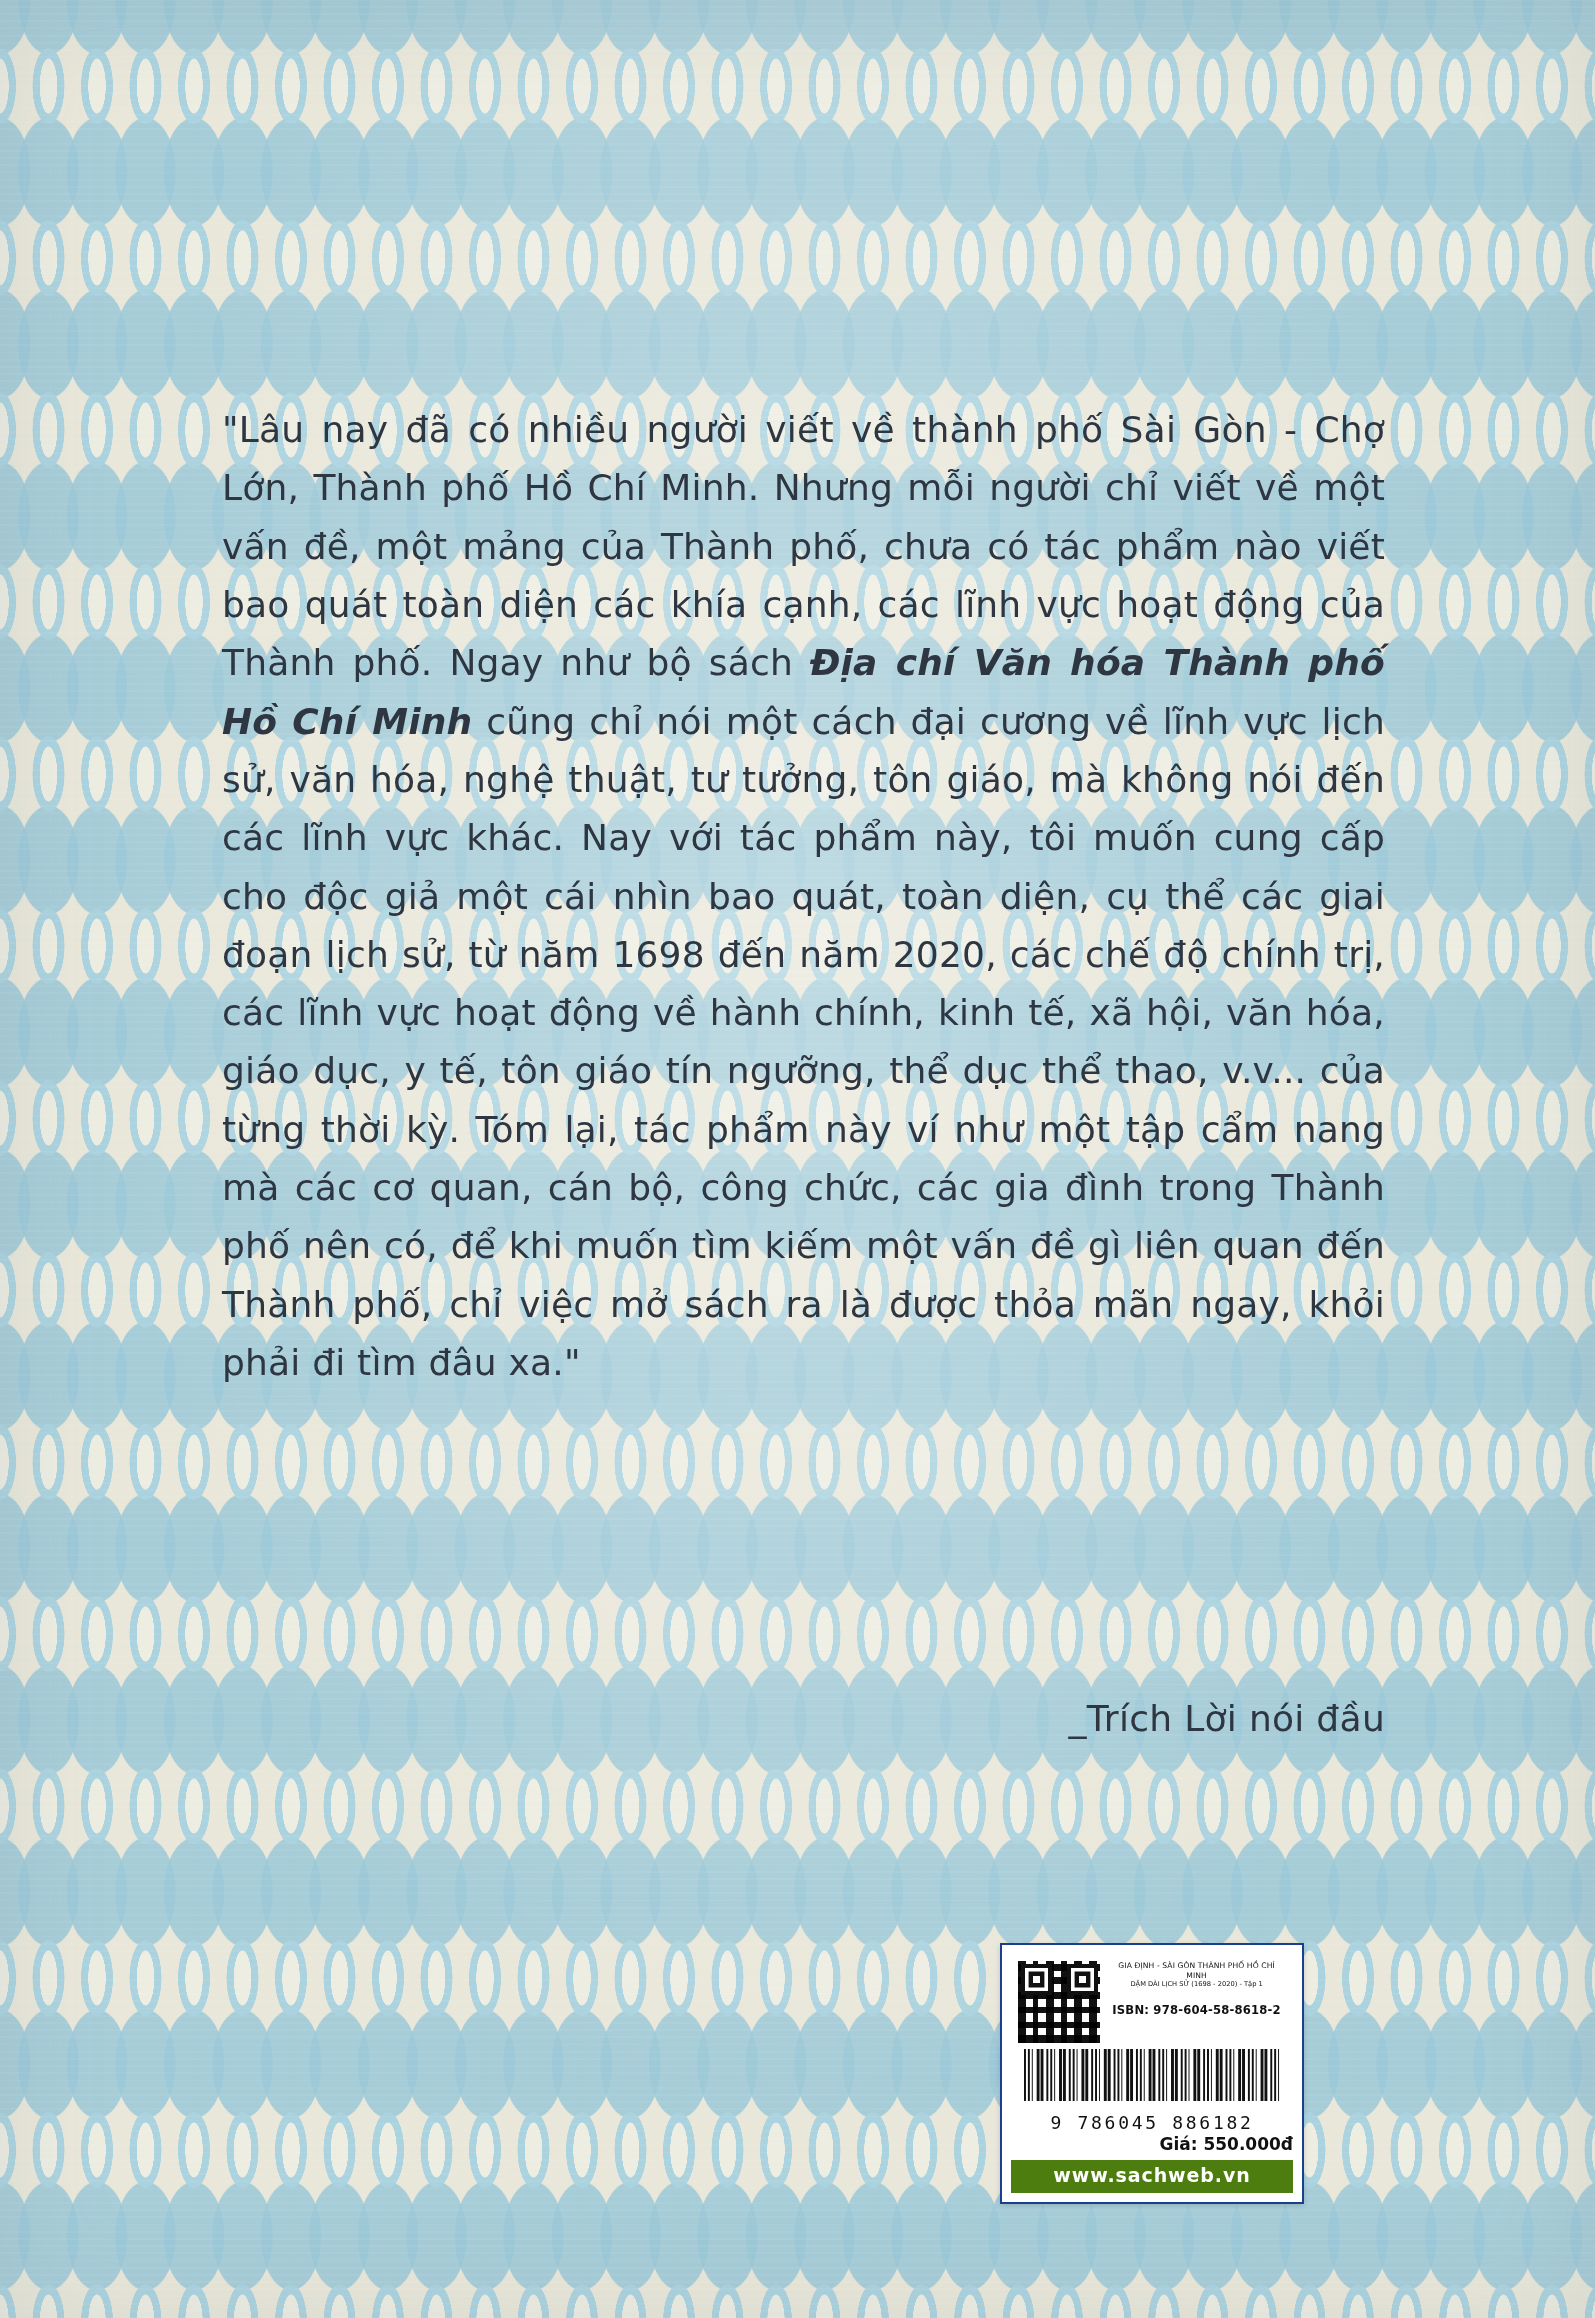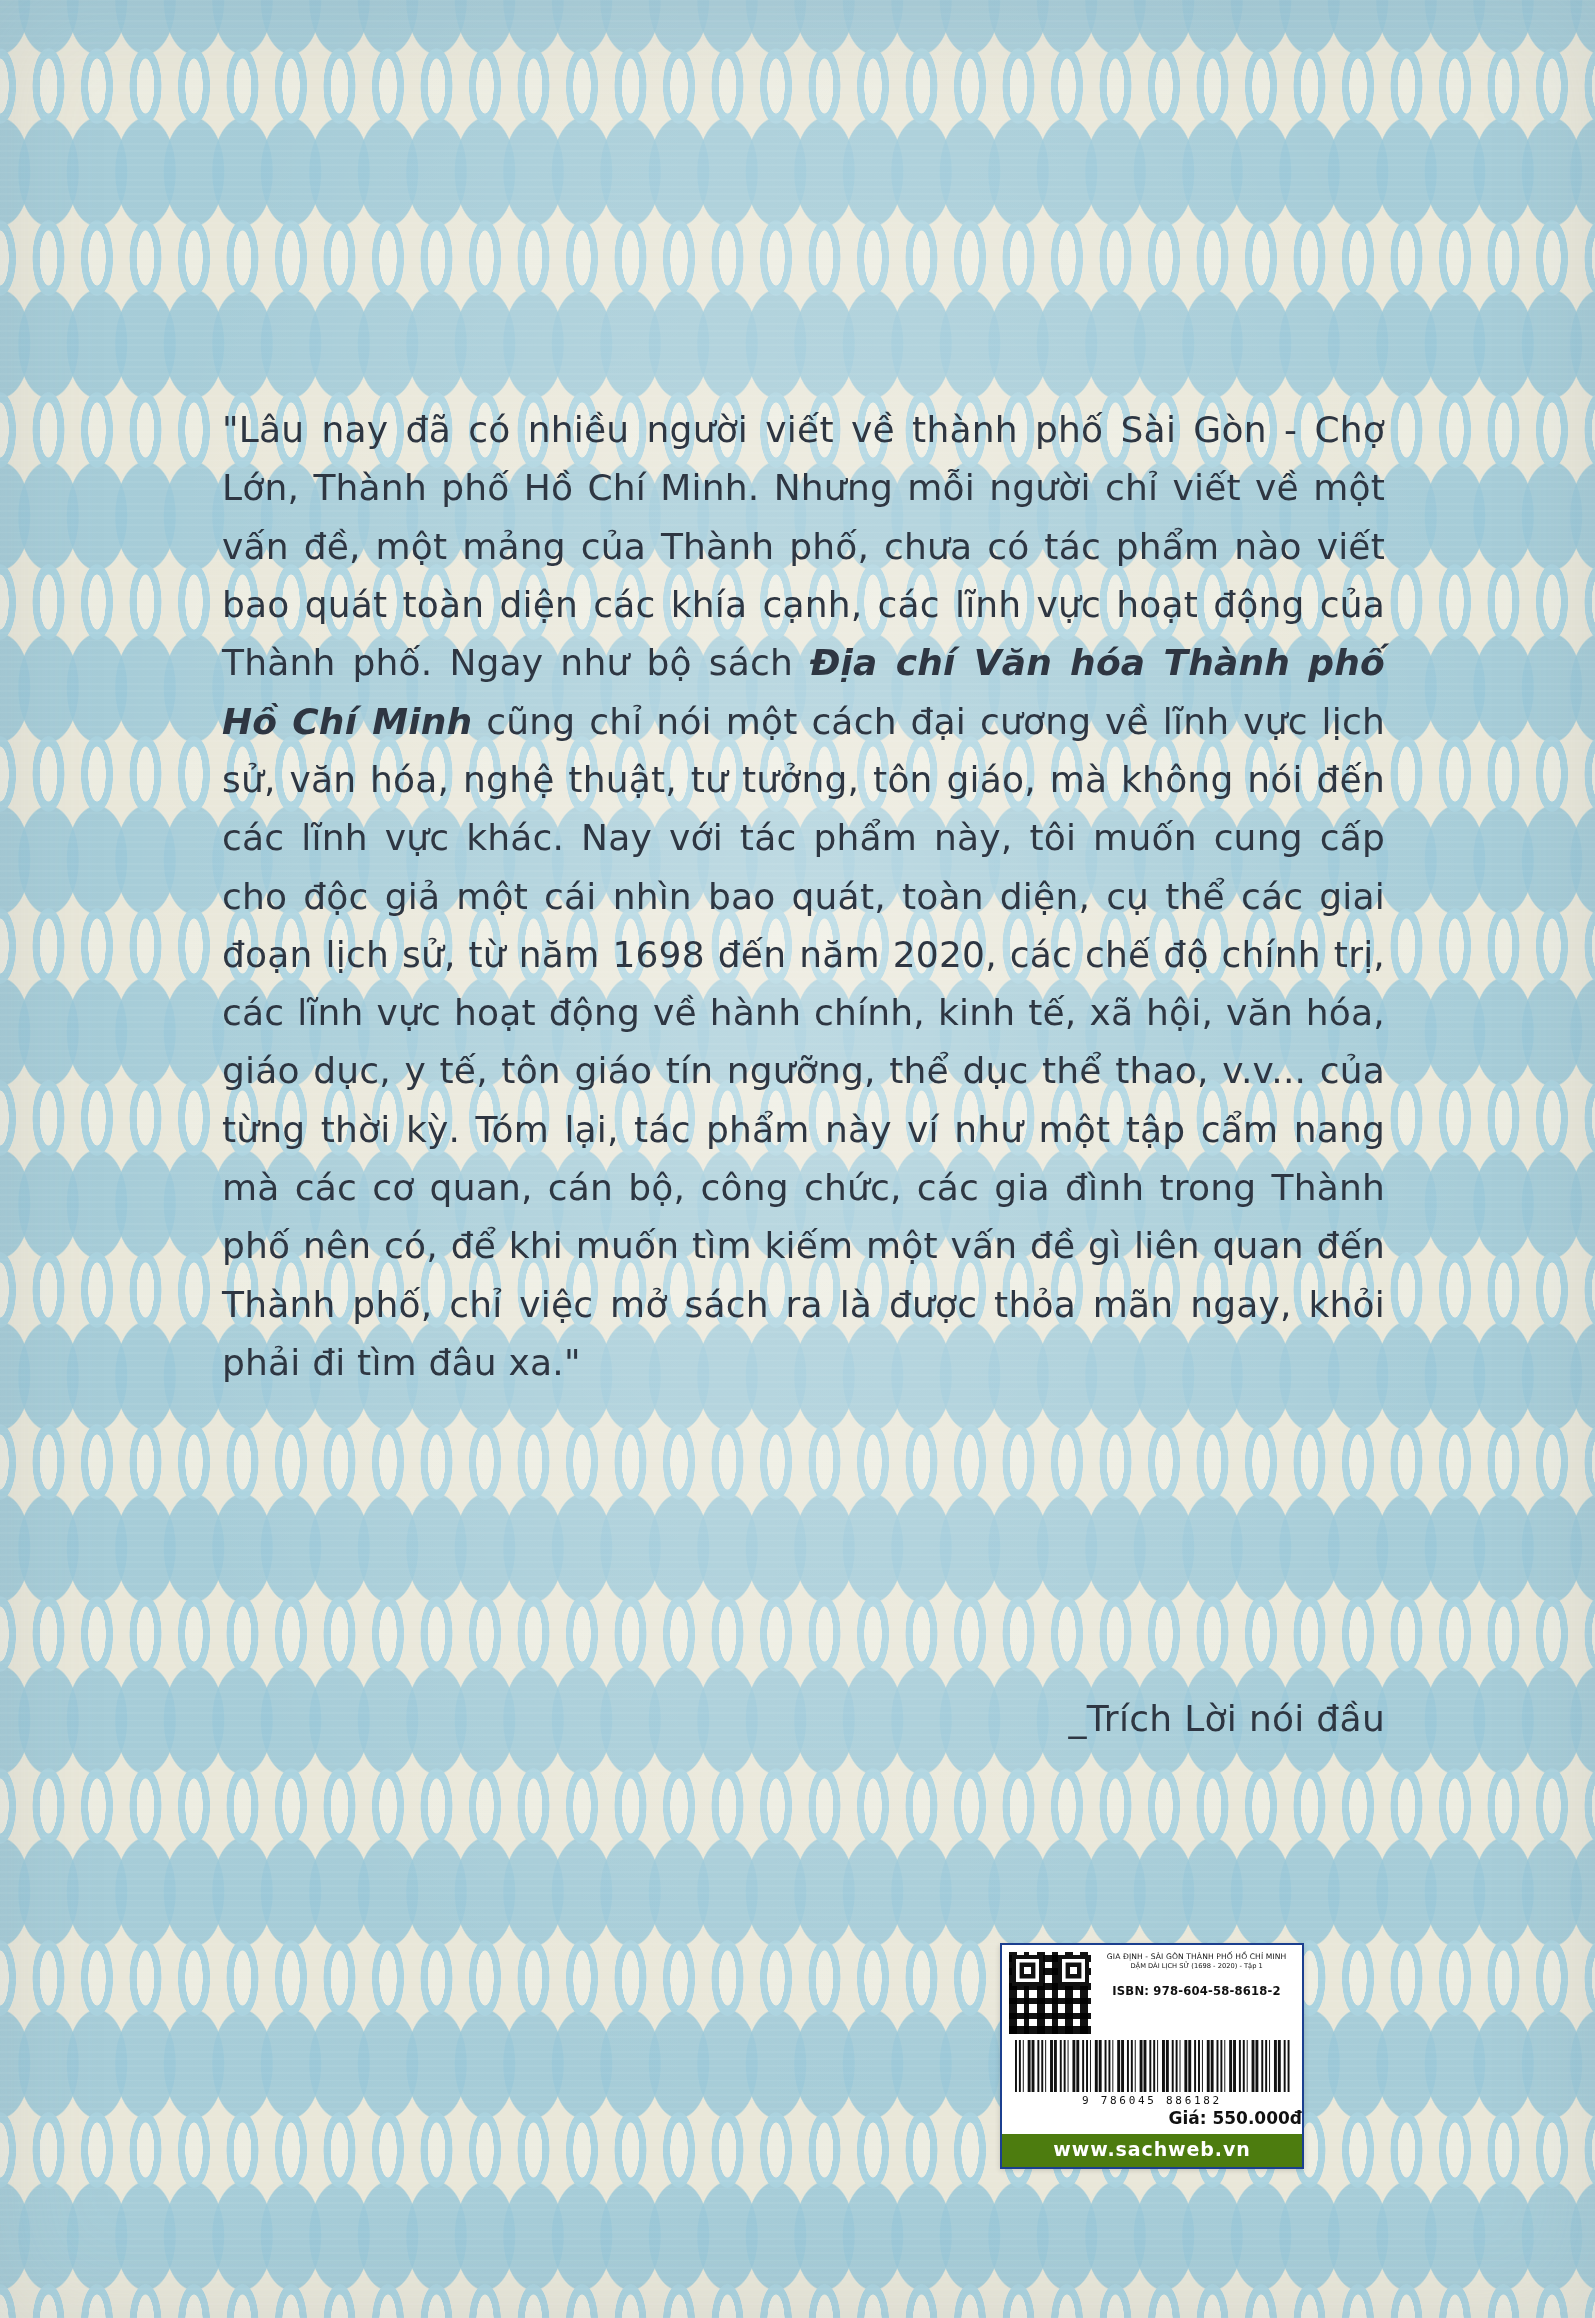--- a/index.html
+++ b/index.html
@@ -108,21 +108,21 @@
 
   
   .isbn-block {
     position: absolute;
     left: 1000px;
     top: 1943px;
     width: 304px;
     background: #ffffff;
     border: 2.7px solid #1b3f8f;
     box-sizing: border-box;
-    padding: 0;
+    padding: 9px;
     box-shadow: 0 1.8px 5.4px rgba(0,0,0,0.16);
   }
   .isbn-top {
     display: flex;
     padding: 7.2px 7.2px 1.8px 7.2px;
     gap: 7.2px;
   }
   .qr {
     width: 82px;
     height: 82px;
@@ -171,24 +171,24 @@
     height: 52px;
     background-image: repeating-linear-gradient(90deg,
       #111 0 1.8px, #fff 1.8px 3.6px, #111 3.6px 6.3px, #fff 6.3px 8px,
       #111 8px 9px, #fff 9px 12.5px, #111 12.5px 16px, #fff 16px 17px,
       #111 17px 19px, #fff 19px 22.4px);
     background-size: 22.4px 52px;
   }
   .barcode-digits {
     text-align: center;
     font-family: "DejaVu Sans Mono", monospace;
-    font-size: 11px;
+    font-size: 18px;
     letter-spacing: 2.7px;
     color: #111;
-    margin-top: 2px;
+    margin-top: 11px;
   }
   .price {
     text-align: right;
     font-size: 17px;
     font-weight: bold;
     color: #111;
     padding: 1.8px 0 5.4px 0;
   }
   .website-bar {
     background: #4d7c0f;

